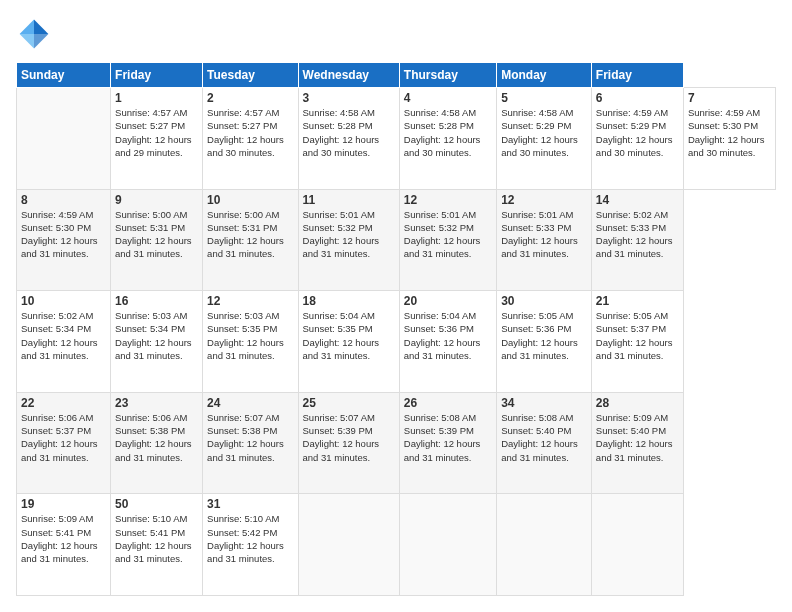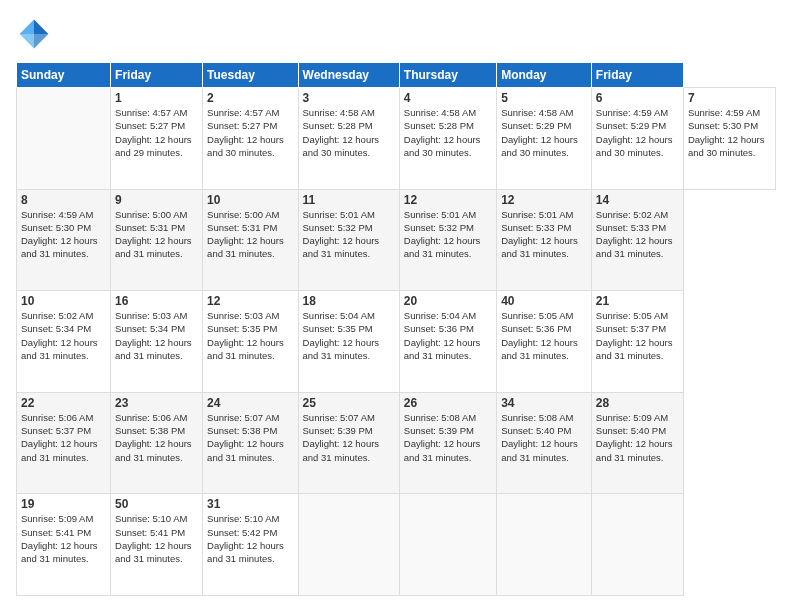--- a/index.html
+++ b/index.html
@@ -217,21 +217,21 @@
             </td>
             <td>
               <span class="day-num">18</span>
               <div class="day-info">Sunrise: 5:04 AM<br>Sunset: 5:35 PM<br>Daylight: 12 hours and 31 minutes.</div>
             </td>
             <td>
               <span class="day-num">20</span>
               <div class="day-info">Sunrise: 5:04 AM<br>Sunset: 5:36 PM<br>Daylight: 12 hours and 31 minutes.</div>
             </td>
             <td>
-              <span class="day-num">40</span>
+              <span class="day-num">30</span>
               <div class="day-info">Sunrise: 5:05 AM<br>Sunset: 5:36 PM<br>Daylight: 12 hours and 31 minutes.</div>
             </td>
             <td>
               <span class="day-num">21</span>
               <div class="day-info">Sunrise: 5:05 AM<br>Sunset: 5:37 PM<br>Daylight: 12 hours and 31 minutes.</div>
             </td>
           </tr>
           <tr>
             <td>
               <span class="day-num">22</span>

